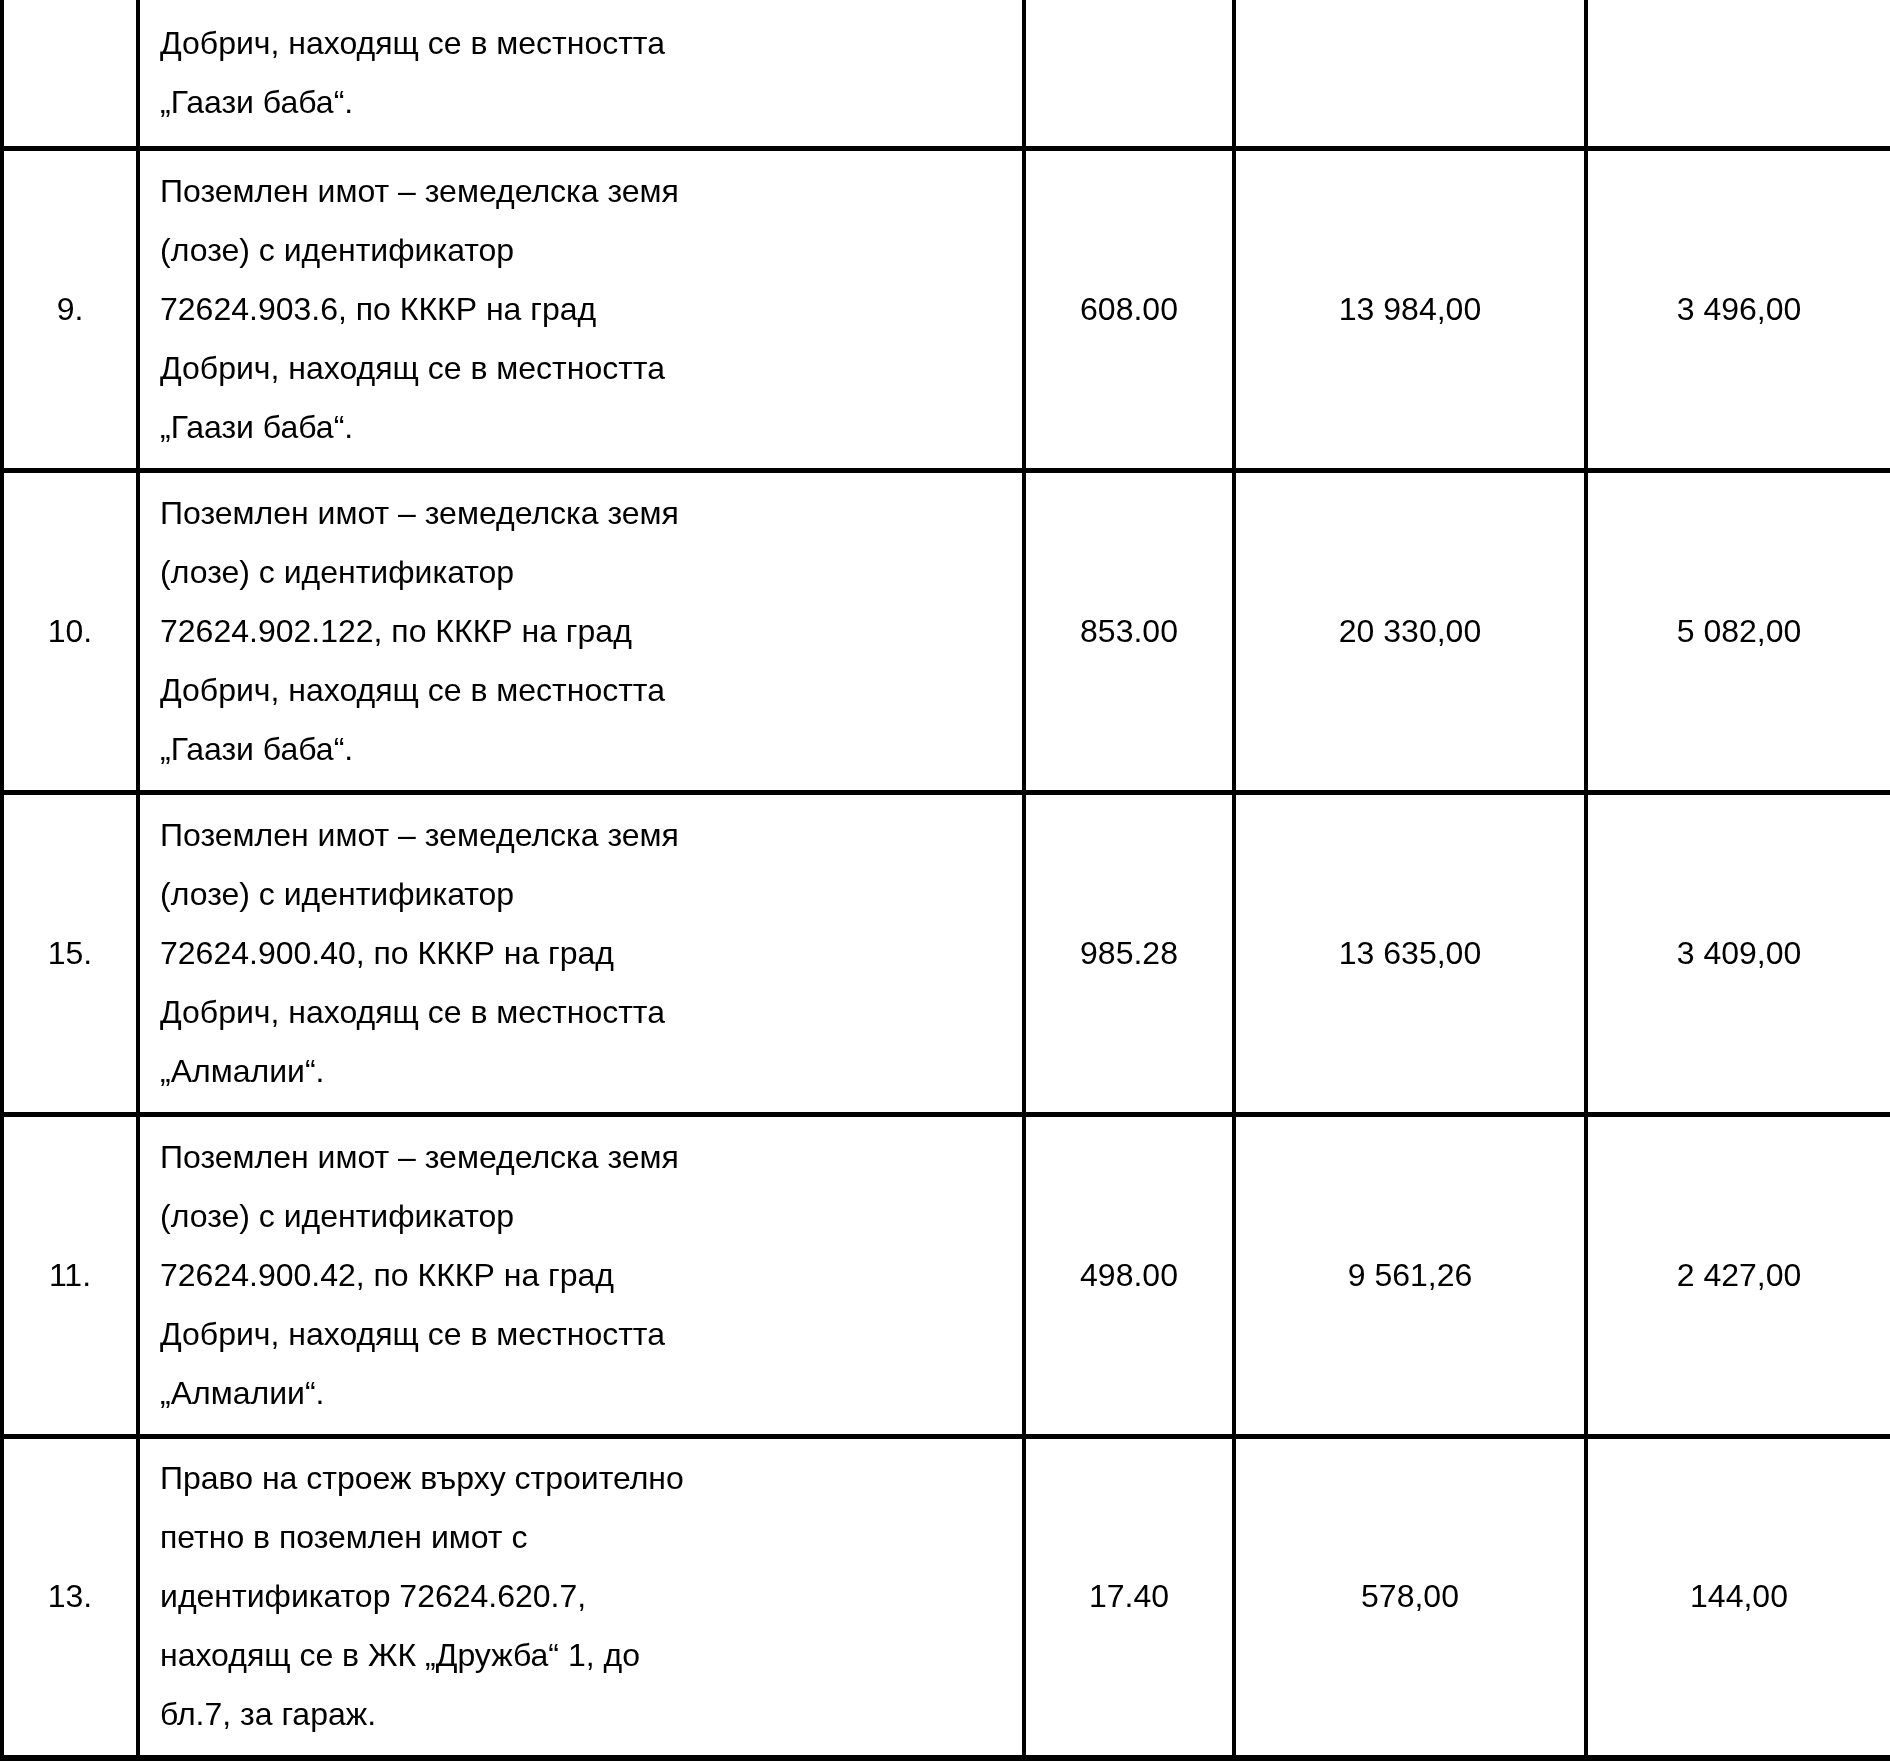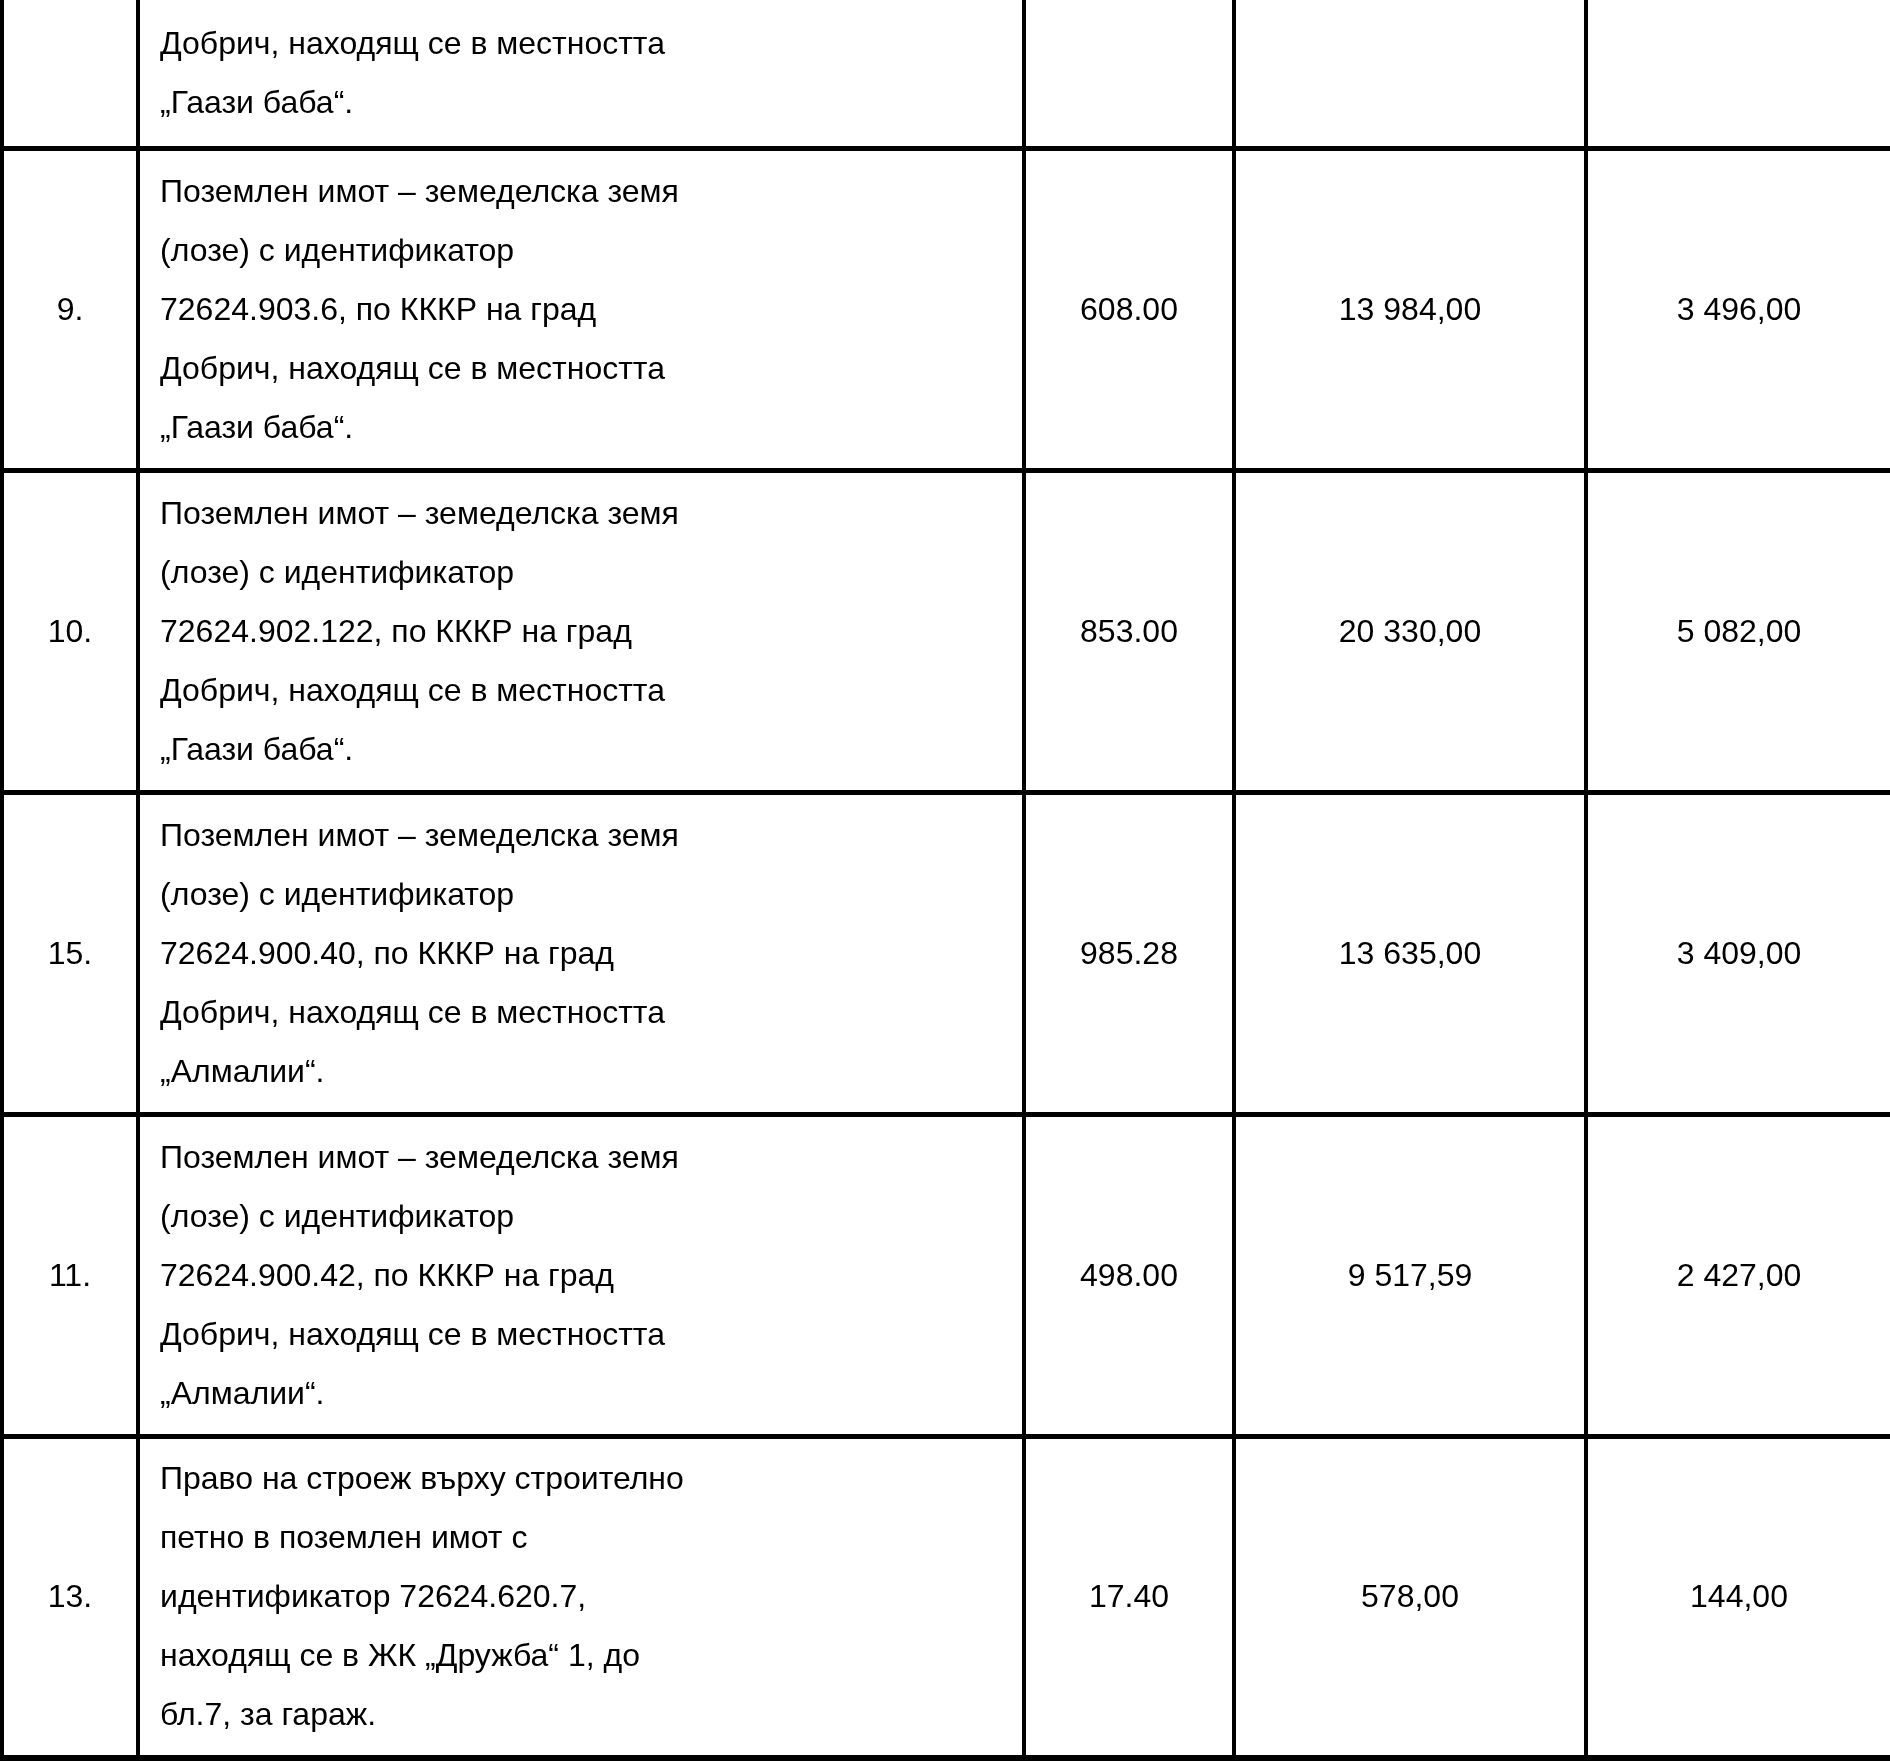--- a/index.html
+++ b/index.html
@@ -109,21 +109,21 @@
       <td class="c-val">3 409,00</td>
     </tr>
     <tr class="r-full">
       <td class="c-num">11.</td>
       <td class="c-desc">Поземлен имот – земеделска земя
 (лозе) с идентификатор
 72624.900.42, по КККР на град
 Добрич, находящ се в местността
 „Алмалии“.</td>
       <td class="c-val">498.00</td>
-      <td class="c-val">9 517,59</td>
+      <td class="c-val">9 561,26</td>
       <td class="c-val">2 427,00</td>
     </tr>
     <tr class="r-full">
       <td class="c-num">13.</td>
       <td class="c-desc">Право на строеж върху строително
 петно в поземлен имот с
 идентификатор 72624.620.7,
 находящ се в ЖК „Дружба“ 1, до
 бл.7, за гараж.</td>
       <td class="c-val">17.40</td>

